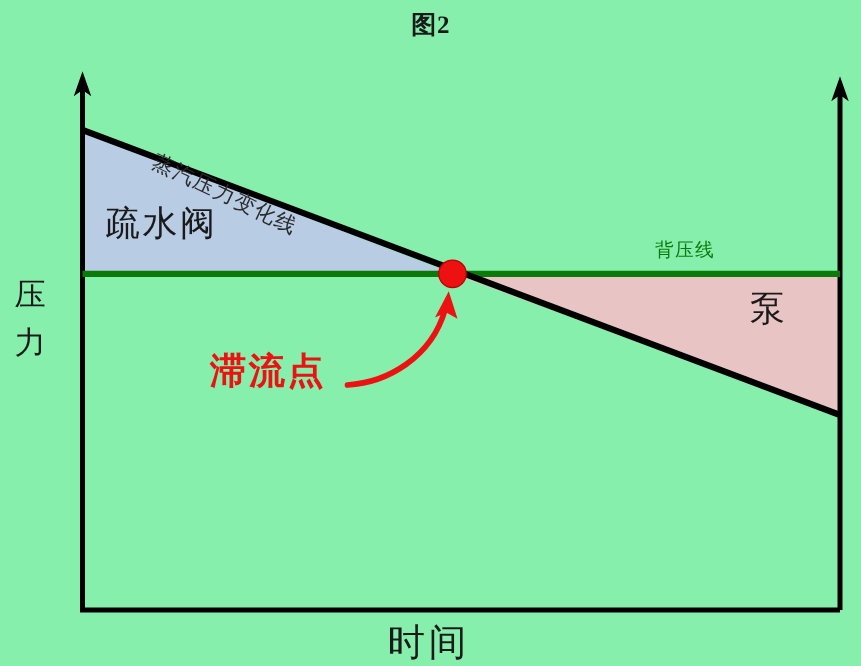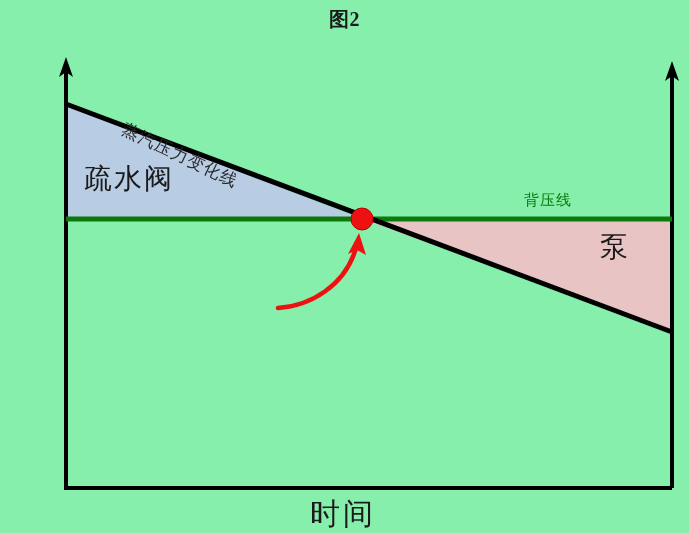--- a/index.html
+++ b/index.html
@@ -128,17 +128,19 @@
   </svg>
 
   <div class="lbl" id="label-trap">疏水阀</div>
 
   <div class="lbl" id="label-pump">泵</div>
 
   <div class="lbl" id="label-steamline">蒸汽压力变化线</div>
 
   <div class="lbl" id="label-backpressure">背压线</div>
 
+  <div class="lbl" id="label-stagnation">滞流点</div>
 
+  <div class="lbl" id="label-yaxis">压力</div>
 
   <div class="lbl" id="label-xaxis">时间</div>
 
 </div>
 
 </body></html>

